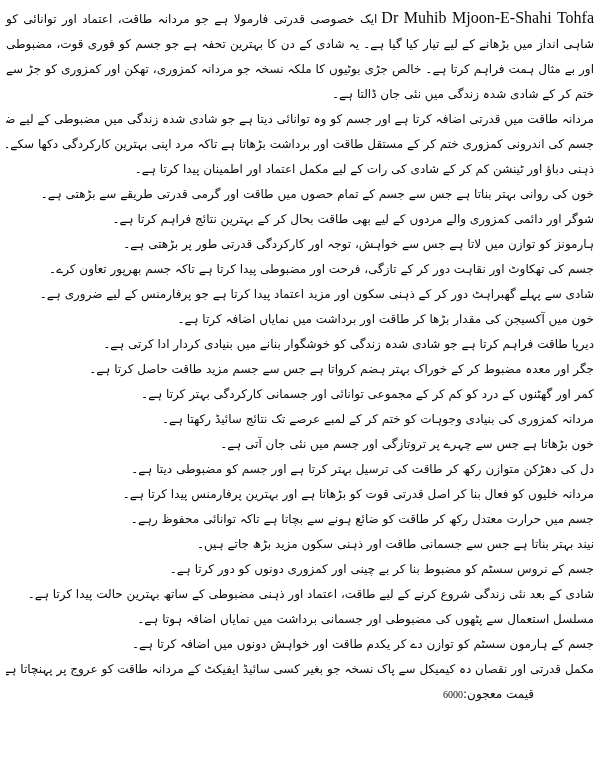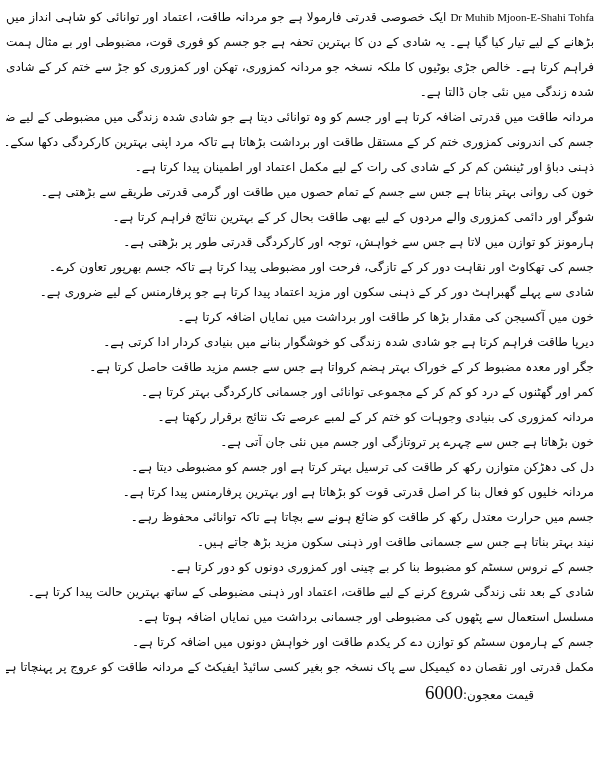--- a/index.html
+++ b/index.html
@@ -26,38 +26,38 @@
     font-size: 12px;
     line-height: 25px;
     color: #0a0a0a;
   }
   .intro {
     text-align: justify;
     text-align-last: right;
   }
   .latin-name {
     font-family: "Liberation Serif", "DejaVu Serif", serif;
-    font-size: 11px;
+    font-size: 16px;
     direction: ltr;
     unicode-bidi: embed;
     margin-left: 4px;
     white-space: nowrap;
   }
   .feature {
     white-space: nowrap;
     overflow: hidden;
   }
   .price {
     margin-left: 60px;
     margin-right: 60px;
     white-space: nowrap;
   }
   .price .num {
     font-family: "Liberation Serif", "DejaVu Serif", serif;
-    font-size: 19px;
+    font-size: 10px;
   }
 </style>
 </head>
 <body>
 
 <div class="page">
 
   <p class="intro"><span class="latin-name">Dr Muhib Mjoon-E-Shahi Tohfa</span><span>ایک خصوصی قدرتی فارمولا ہے جو مردانہ طاقت، اعتماد اور توانائی کو شاہی انداز میں بڑھانے کے لیے تیار کیا گیا ہے۔ یہ شادی کے دن کا بہترین تحفہ ہے جو جسم کو فوری قوت، مضبوطی اور بے مثال ہمت فراہم کرتا ہے۔ خالص جڑی بوٹیوں کا ملکہ نسخہ جو مردانہ کمزوری، تھکن اور کمزوری کو جڑ سے ختم کر کے شادی شدہ زندگی میں نئی جان ڈالتا ہے۔</span></p>
 
   <p class="feature">مردانہ طاقت میں قدرتی اضافہ کرتا ہے اور جسم کو وہ توانائی دیتا ہے جو شادی شدہ زندگی میں مضبوطی کے لیے ضروری ہو۔</p>
@@ -65,21 +65,21 @@
   <p class="feature">ذہنی دباؤ اور ٹینشن کم کر کے شادی کی رات کے لیے مکمل اعتماد اور اطمینان پیدا کرتا ہے۔</p>
   <p class="feature">خون کی روانی بہتر بناتا ہے جس سے جسم کے تمام حصوں میں طاقت اور گرمی قدرتی طریقے سے بڑھتی ہے۔</p>
   <p class="feature">شوگر اور دائمی کمزوری والے مردوں کے لیے بھی طاقت بحال کر کے بہترین نتائج فراہم کرتا ہے۔</p>
   <p class="feature">ہارمونز کو توازن میں لاتا ہے جس سے خواہش، توجہ اور کارکردگی قدرتی طور پر بڑھتی ہے۔</p>
   <p class="feature">جسم کی تھکاوٹ اور نقاہت دور کر کے تازگی، فرحت اور مضبوطی پیدا کرتا ہے تاکہ جسم بھرپور تعاون کرے۔</p>
   <p class="feature">شادی سے پہلے گھبراہٹ دور کر کے ذہنی سکون اور مزید اعتماد پیدا کرتا ہے جو پرفارمنس کے لیے ضروری ہے۔</p>
   <p class="feature">خون میں آکسیجن کی مقدار بڑھا کر طاقت اور برداشت میں نمایاں اضافہ کرتا ہے۔</p>
   <p class="feature">دیرپا طاقت فراہم کرتا ہے جو شادی شدہ زندگی کو خوشگوار بنانے میں بنیادی کردار ادا کرتی ہے۔</p>
   <p class="feature">جگر اور معدہ مضبوط کر کے خوراک بہتر ہضم کرواتا ہے جس سے جسم مزید طاقت حاصل کرتا ہے۔</p>
   <p class="feature">کمر اور گھٹنوں کے درد کو کم کر کے مجموعی توانائی اور جسمانی کارکردگی بہتر کرتا ہے۔</p>
-  <p class="feature">مردانہ کمزوری کی بنیادی وجوہات کو ختم کر کے لمبے عرصے تک نتائج برقرار رکھتا ہے۔</p>
+  <p class="feature">مردانہ کمزوری کی بنیادی وجوہات کو ختم کر کے لمبے عرصے تک نتائج سائیڈ رکھتا ہے۔</p>
   <p class="feature">خون بڑھاتا ہے جس سے چہرے پر تروتازگی اور جسم میں نئی جان آتی ہے۔</p>
   <p class="feature">دل کی دھڑکن متوازن رکھ کر طاقت کی ترسیل بہتر کرتا ہے اور جسم کو مضبوطی دیتا ہے۔</p>
   <p class="feature">مردانہ خلیوں کو فعال بنا کر اصل قدرتی قوت کو بڑھاتا ہے اور بہترین پرفارمنس پیدا کرتا ہے۔</p>
   <p class="feature">جسم میں حرارت معتدل رکھ کر طاقت کو ضائع ہونے سے بچاتا ہے تاکہ توانائی محفوظ رہے۔</p>
   <p class="feature">نیند بہتر بناتا ہے جس سے جسمانی طاقت اور ذہنی سکون مزید بڑھ جاتے ہیں۔</p>
   <p class="feature">جسم کے نروس سسٹم کو مضبوط بنا کر بے چینی اور کمزوری دونوں کو دور کرتا ہے۔</p>
   <p class="feature">شادی کے بعد نئی زندگی شروع کرنے کے لیے طاقت، اعتماد اور ذہنی مضبوطی کے ساتھ بہترین حالت پیدا کرتا ہے۔</p>
   <p class="feature">مسلسل استعمال سے پٹھوں کی مضبوطی اور جسمانی برداشت میں نمایاں اضافہ ہوتا ہے۔</p>
   <p class="feature">جسم کے ہارمون سسٹم کو توازن دے کر یکدم طاقت اور خواہش دونوں میں اضافہ کرتا ہے۔</p>
   <p class="feature">مکمل قدرتی اور نقصان دہ کیمیکل سے پاک نسخہ جو بغیر کسی سائیڈ ایفیکٹ کے مردانہ طاقت کو عروج پر پہنچاتا ہے۔</p>

